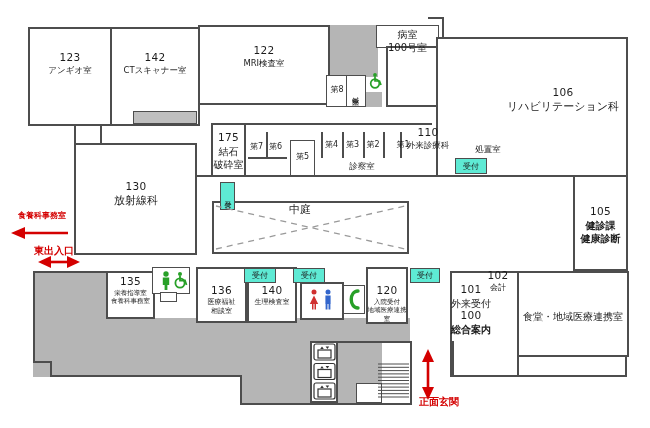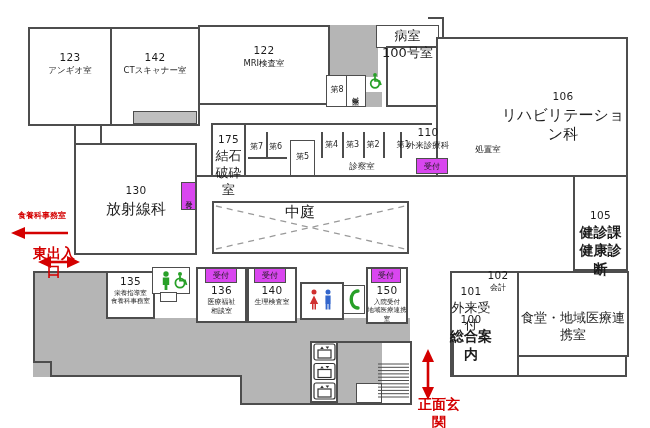--- a/index.html
+++ b/index.html
@@ -7,25 +7,25 @@
         font-family:"DejaVu Sans",sans-serif;color:#222;}
   .room{position:absolute;background:#fff;border:2px solid #4d4d4d;box-sizing:border-box;}
   .thin{border-width:1.5px;}
   .gz{position:absolute;background:#b5b5b5;}
   .wall{position:absolute;background:#4d4d4d;}
   .lbl{position:absolute;text-align:center;white-space:pre-line;line-height:1.3;
        font-size:8.5px;color:#1c1c1c;}
   .num::first-line{font-size:10.5px;letter-spacing:.4px;}
   .br{font-weight:bold;}
   .br::first-line{font-weight:normal;}
-  .f6{font-size:6.5px}.f7{font-size:7px}.f75{font-size:13px}.f8{font-size:8px}
-  .f9{font-size:15px}.f95{font-size:14px}
+  .f6{font-size:6.5px}.f7{font-size:7px}.f75{font-size:10px}.f8{font-size:8px}
+  .f9{font-size:11px}.f95{font-size:10px}
   .vert{writing-mode:vertical-rl;text-orientation:upright;letter-spacing:1px;}
-  .tag{position:absolute;background:#d946ef;border:1.5px solid #4d4d4d;box-sizing:border-box;
-       display:flex;align-items:center;justify-content:center;font-size:8px;color:#1c1c1c;}
+  .tag{position:absolute;background:#5eead4;border:1.5px solid #4d4d4d;box-sizing:border-box;
+       display:flex;align-items:center;justify-content:center;font-size:8px;color:#1c1c1c;margin-left:39px;}
   .red{color:#d40000;font-weight:bold;}
   svg.overlay{position:absolute;left:0;top:0;pointer-events:none;}
 </style>
 </head>
 <body>
 
 <div class="plan">
 
   <div class="gz" style="left:328px;top:25px;width:50px;height:52px"></div>
   <div class="gz" style="left:366px;top:92px;width:16px;height:15px"></div>
@@ -130,21 +130,21 @@
 健診課
 健康診断</div>
   <div class="lbl num f6" style="left:107px;top:275px;width:47px">135
 栄養指導室
 食養科事務室</div>
   <div class="lbl num f7" style="left:197px;top:284px;width:49px">136
 医療福祉
 相談室</div>
   <div class="lbl num f7" style="left:248px;top:284px;width:48px">140
 生理検査室</div>
-  <div class="lbl num f6" style="left:366px;top:284px;width:42px">150
+  <div class="lbl num f6" style="left:366px;top:284px;width:42px">120
 入院受付
 地域医療連携室</div>
   <div class="lbl num f75" style="left:447px;top:283px;width:48px">101
 外来受付</div>
   <div class="lbl num f8" style="left:479px;top:269px;width:38px">102
 会計</div>
   <div class="lbl num br f95" style="left:445px;top:309px;width:52px">100
 総合案内</div>
   <div class="lbl f75" style="left:518px;top:310px;width:110px">食堂・地域医療連携室</div>
 

